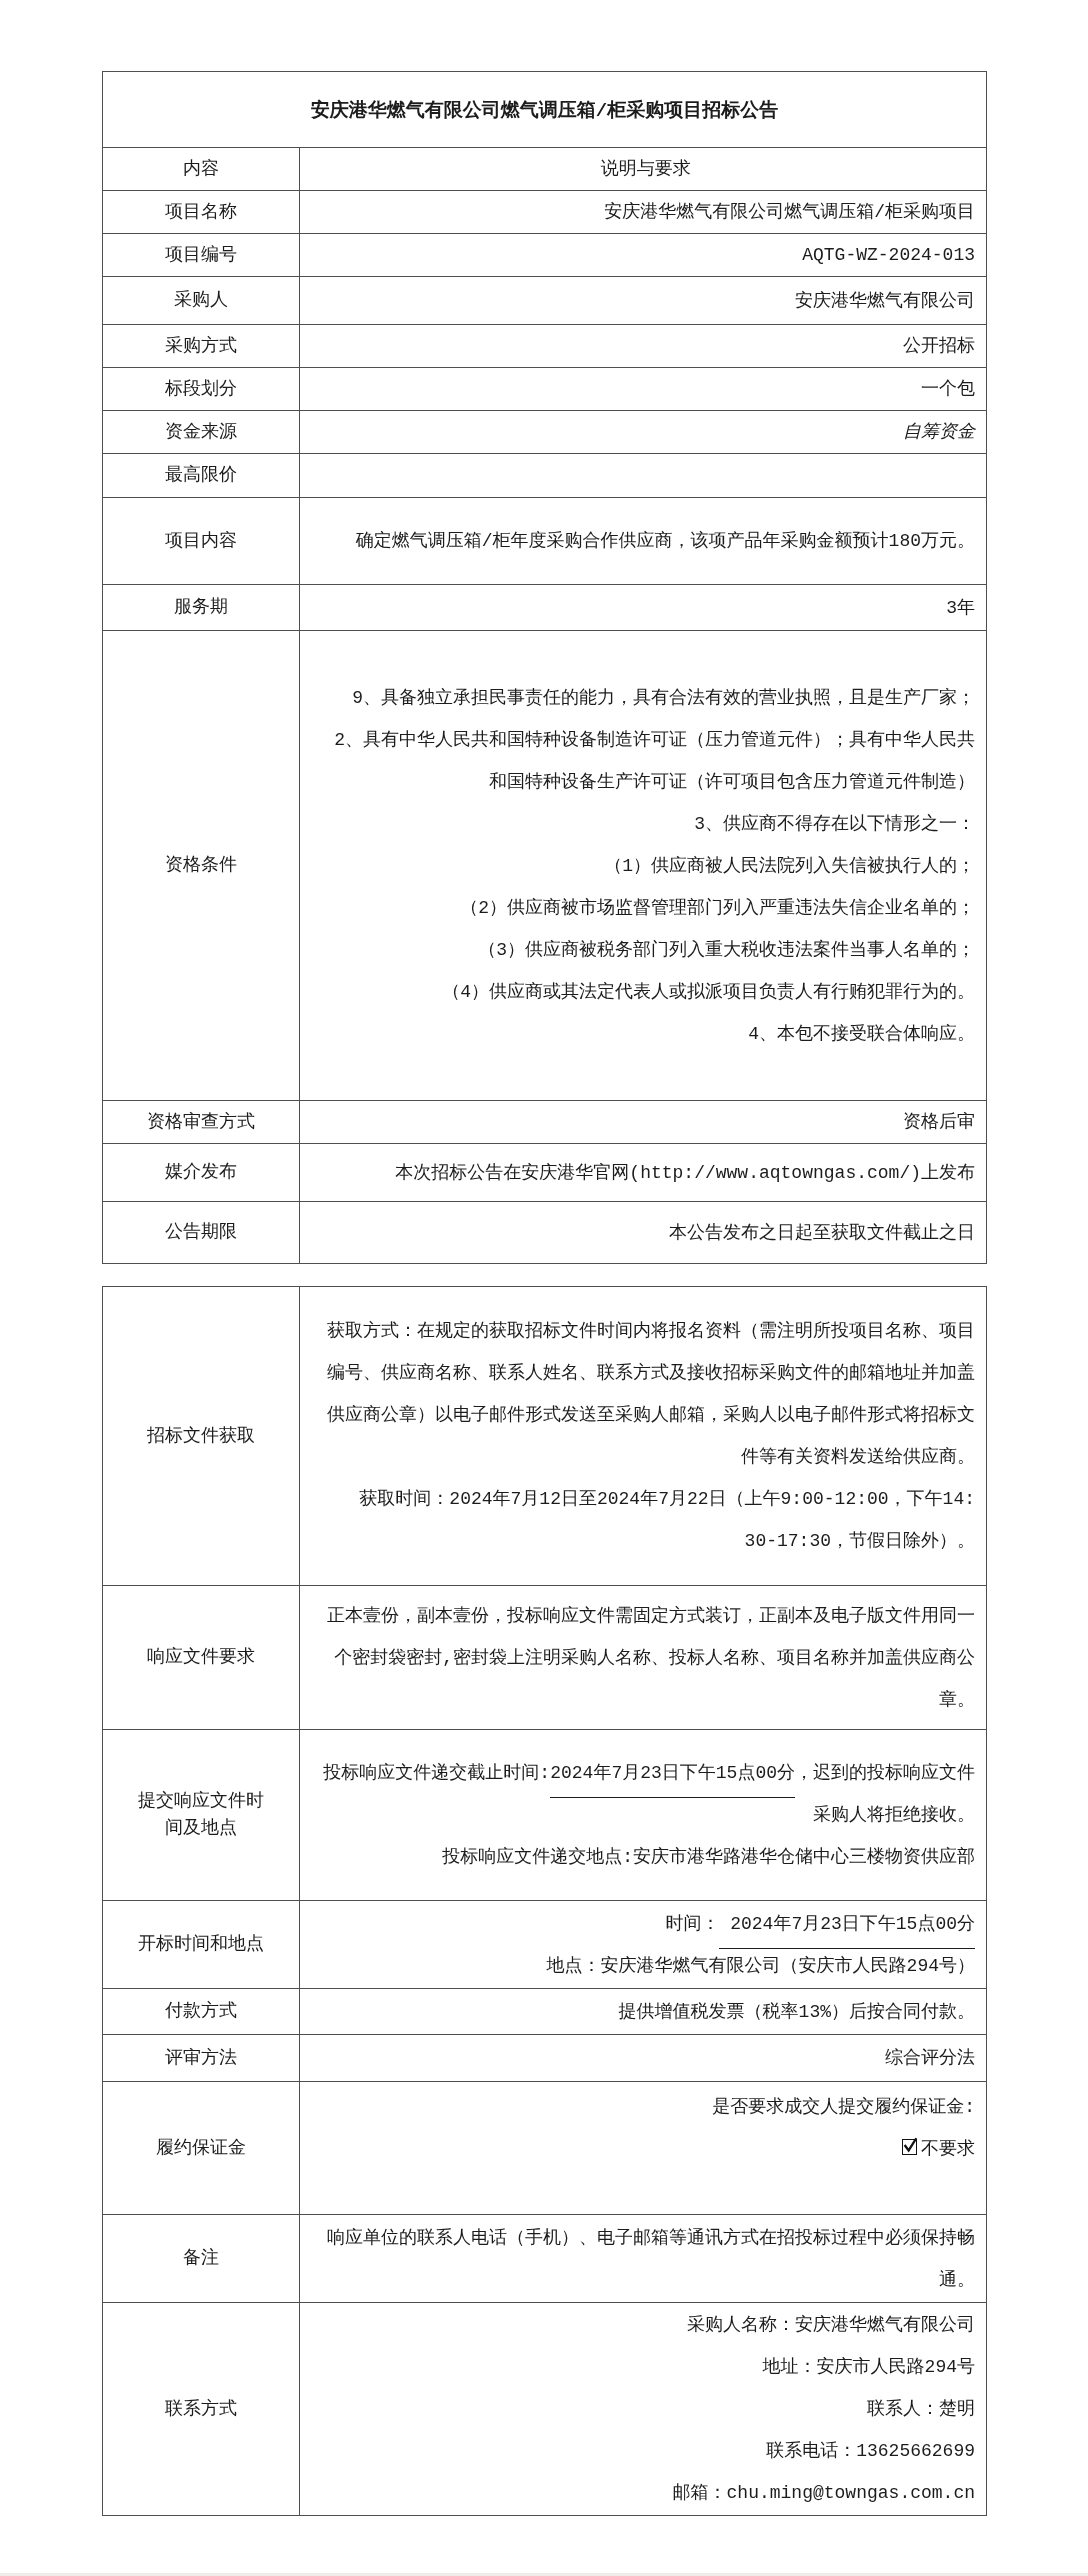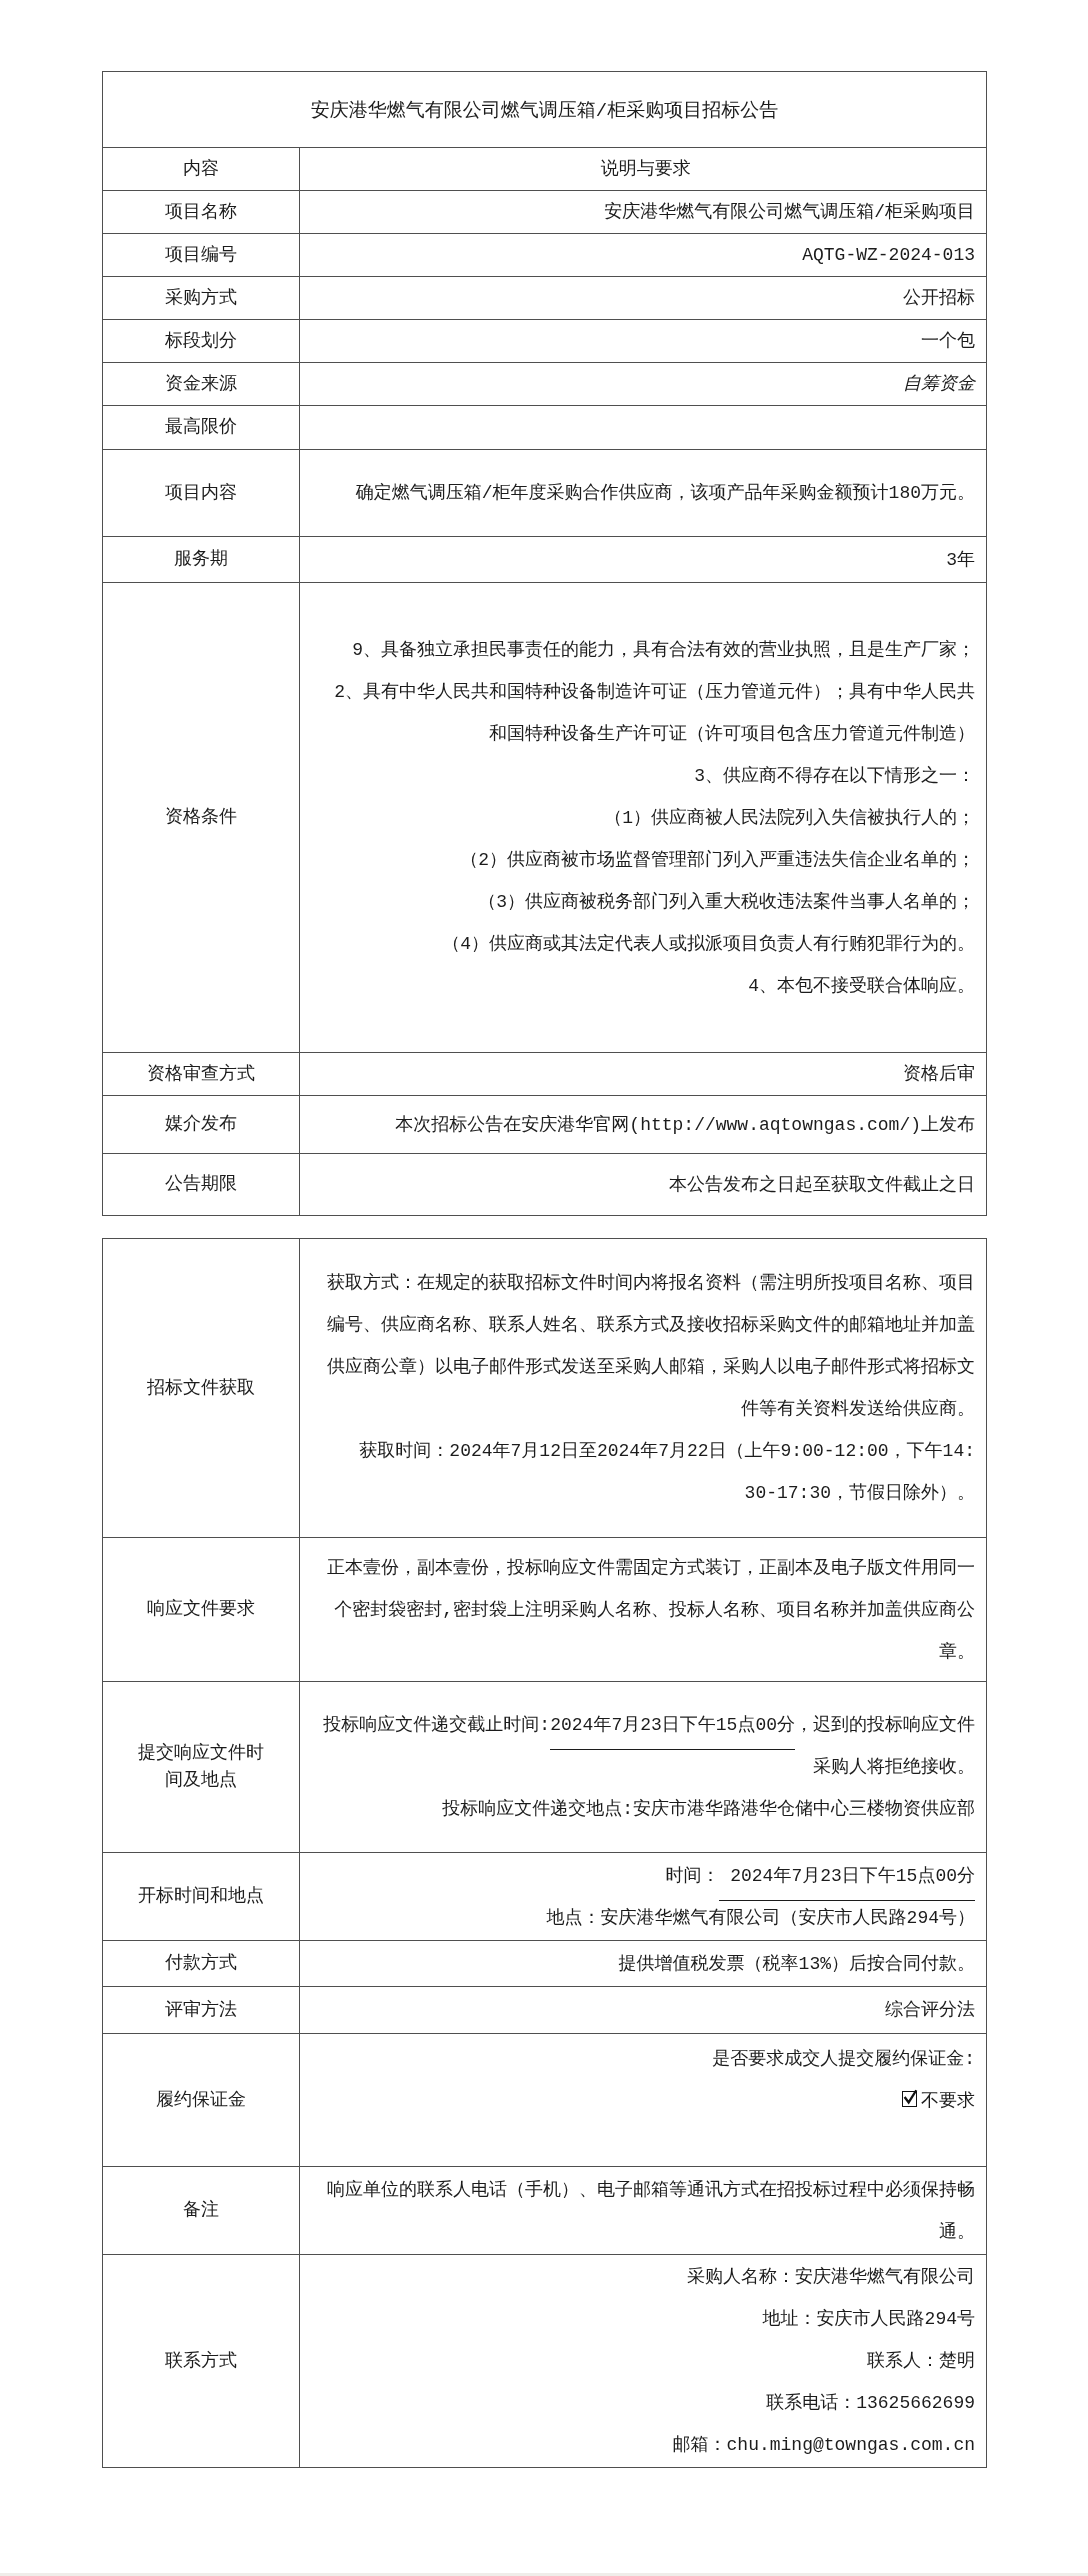--- a/index.html
+++ b/index.html
@@ -10,21 +10,21 @@
   }
   .doc{position:absolute;left:102px;top:71px;width:885px;}
   table{border-collapse:collapse;width:100%;table-layout:fixed;border:1.8px solid #4f4f4f;}
   .tbl-gap{height:22px;}
   td{border:0.9px solid #4f4f4f;font-size:18px;vertical-align:middle;overflow:hidden;}
   td.label{
     text-align:center;line-height:27px;padding:5.4px 5.4px;white-space:pre-line;
   }
   td.content{padding:0 11px 0 16.3px;line-height:42px;text-align:right;}
   td.content p{margin:0;}
-  tr.title-row td{height:73px;text-align:center;font-size:19px;border-bottom:0.9px solid #4f4f4f;}
+  tr.title-row td{height:73px;text-align:center;font-size:19px;border-bottom:0.9px solid #4f4f4f;font-weight:bold;}
   tr.r46{height:42px;} tr.r47{height:43px;} tr.r49{height:44px;}
   tr.r51{height:46px;} tr.r52{height:47px;} tr.r53{height:48px;}
   tr.r64{height:58px;} tr.r68{height:62px;} tr.r96{height:87px;} tr.r97{height:88px;}
   tr.r147{height:133px;} tr.r159{height:144px;} tr.r189{height:171px;}
   tr.r235{height:213px;} tr.r330{height:299px;} tr.r518{height:470px;}
   td.va-top{vertical-align:top;padding-top:3.6px;}
   .italic{font-style:italic;}
   .u{border-bottom:0.9px solid #1c1c1c;padding-bottom:14px;}
   .cbx{
     display:inline-block;width:13.6px;height:14.5px;border:1.8px solid #111;
@@ -53,20 +53,24 @@
       <td class="label">内容</td>
       <td class="content" style="text-align:center">说明与要求</td>
     </tr>
     <tr class="r46">
       <td class="label">项目名称</td>
       <td class="content">安庆港华燃气有限公司燃气调压箱/柜采购项目</td>
     </tr>
     <tr class="r46">
       <td class="label">项目编号</td>
       <td class="content">AQTG-WZ-2024-013</td>
+    </tr>
+    <tr class="r53">
+      <td class="label">采购人</td>
+      <td class="content">安庆港华燃气有限公司</td>
     </tr>
     <tr class="r47">
       <td class="label">采购方式</td>
       <td class="content">公开招标</td>
     </tr>
     <tr class="r47">
       <td class="label">标段划分</td>
       <td class="content">一个包</td>
     </tr>
     <tr class="r46">

